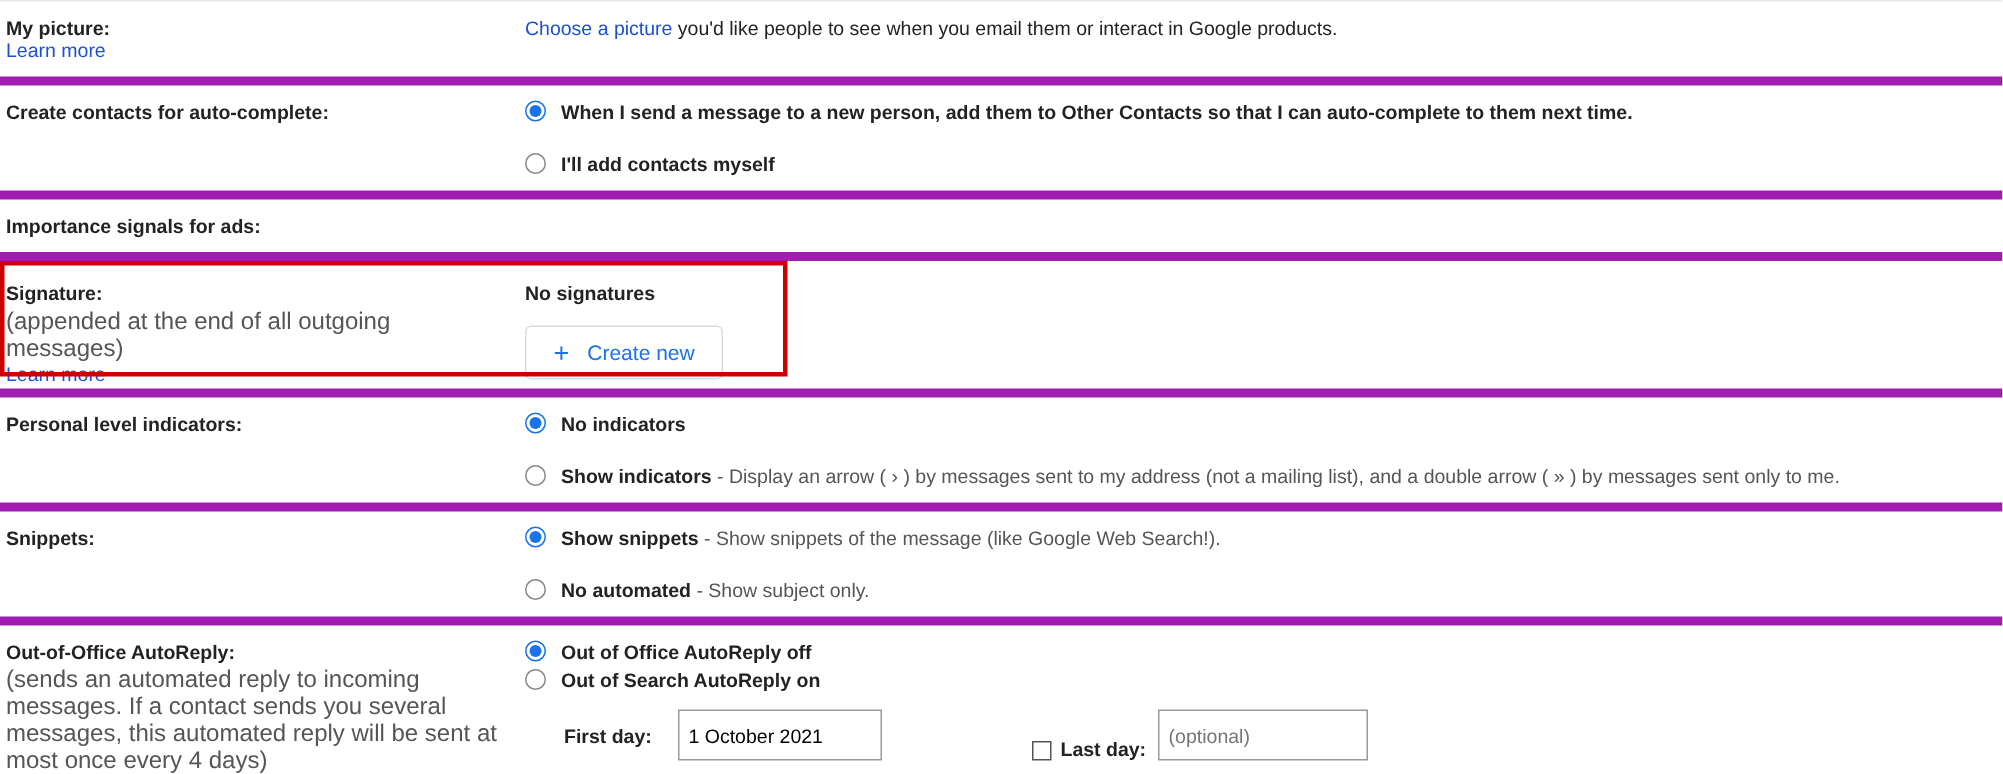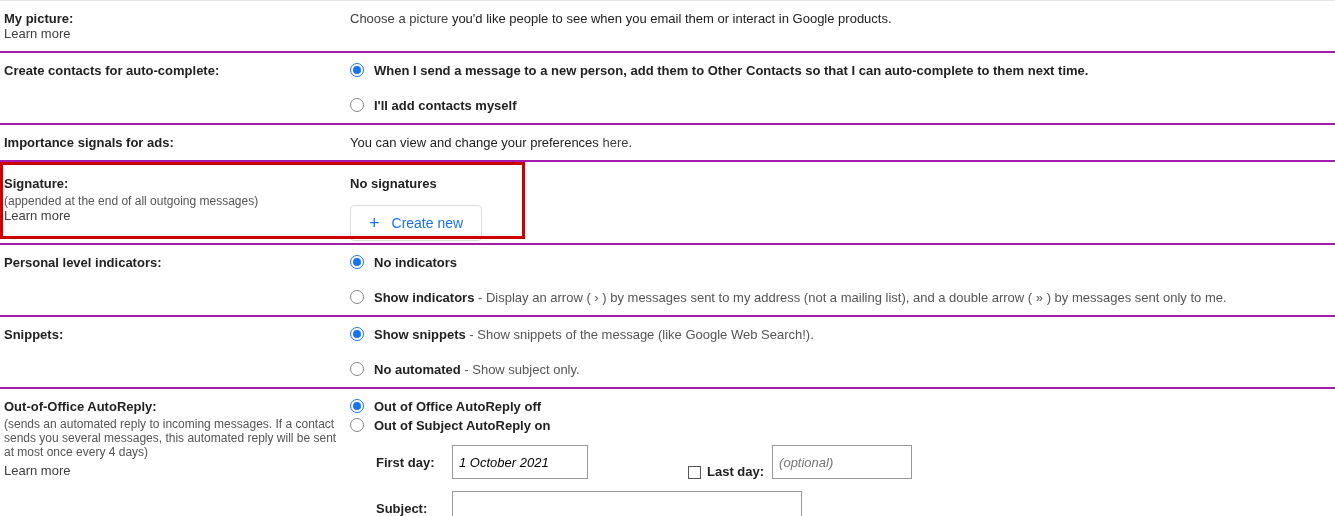--- a/index.html
+++ b/index.html
@@ -7,38 +7,38 @@
       font-family: Arial, sans-serif;
       font-size: 13px;
       color: #222;
       margin: 0;
       padding: 0;
       background: #fff;
       width: 1335px;
     }
     .row {
       display: flex;
-      border-bottom: 2px solid #a21caf;
+      border-bottom: 6px solid #a21caf;
       padding: 10px 0;
     }
     .row.border-top {
       border-top: 1px solid #e8e8e8;
     }
     .label-col {
       width: 350px;
       padding-left: 4px;
       padding-right: 10px;
     }
     .value-col {
       flex: 1;
       padding-right: 10px;
     }
     .bold { font-weight: bold; }
-    .link { color: #404040; cursor: pointer; }
-    .sublabel { color: #555; font-size: 12px; margin-top: 3px; }
+    .link { color: #1d4ed8; cursor: pointer; }
+    .sublabel { color: #555; font-size: 16px; margin-top: 3px; }
     .option-line { display: flex; align-items: flex-start; margin-bottom: 4px; }
     .option-line:last-child { margin-bottom: 0; margin-top: 20px; }
     .radio {
       width: 14px; height: 14px;
       border: 1px solid #888;
       border-radius: 50%;
       margin-right: 10px;
       display: inline-flex;
       align-items: center;
       justify-content: center;
@@ -78,21 +78,20 @@
       line-height: 1;
     }
     .ooo-fields { margin-top: 12px; margin-left: 26px; }
     .ooo-line { display: flex; align-items: center; margin-bottom: 12px; }
     .field-label { font-weight: bold; width: 72px; text-align: left; margin-right: 4px; }
     input[type="text"] {
       border: 1px solid #999;
       padding: 16px 6px;
       font-size: 13px;
       height: 22px;
-      font-style: italic;
     }
     .firstday-input { width: 136px; }
     .lastday-group { margin-left: 100px; display: flex; align-items: flex-end; }
     .checkbox {
       width: 13px; height: 13px;
       border: 1px solid #555;
       margin-right: 6px;
     }
     .lastday-input { width: 140px; color: #15803d; margin-left: 8px; }
     .subject-input { width: 350px; }
@@ -123,23 +122,20 @@
     <div class="option-line">
       <span class="radio"></span>
       <span class="bold">I'll add contacts myself</span>
     </div>
   </div>
 </div>
 
 <div class="row">
   <div class="label-col">
     <div class="bold">Importance signals for ads:</div>
-  </div>
-  <div class="value-col">
-    <span>You can view and change your preferences </span><span class="link">here</span><span>.</span>
   </div>
 </div>
 
 <div class="signature-wrapper">
   <div class="highlight-box" style="left:0; top:0; width:525px; height:77px;"></div>
   <div class="row" style="padding-top:14px; padding-bottom:2px;">
     <div class="label-col">
       <div class="bold">Signature:</div>
       <div class="sublabel">(appended at the end of all outgoing messages)</div>
       <div><span class="link">Learn more</span></div>
@@ -192,21 +188,21 @@
     <div class="sublabel">(sends an automated reply to incoming messages. If a contact sends you several messages, this automated reply will be sent at most once every 4 days)</div>
     <div style="margin-top:4px;"><span class="link">Learn more</span></div>
   </div>
   <div class="value-col">
     <div class="option-line">
       <span class="radio checked"></span>
       <span class="bold">Out of Office AutoReply off</span>
     </div>
     <div class="option-line">
       <span class="radio"></span>
-      <span class="bold">Out of Subject AutoReply on</span>
+      <span class="bold">Out of Search AutoReply on</span>
     </div>
     <div class="ooo-fields">
       <div class="ooo-line">
         <span class="field-label">First day:</span>
         <input type="text" class="firstday-input" value="1 October 2021" style="">
         <div class="lastday-group">
           <span class="checkbox"></span>
           <span class="bold">Last day:</span>
           <input type="text" class="lastday-input" placeholder="(optional)" style="">
         </div>

